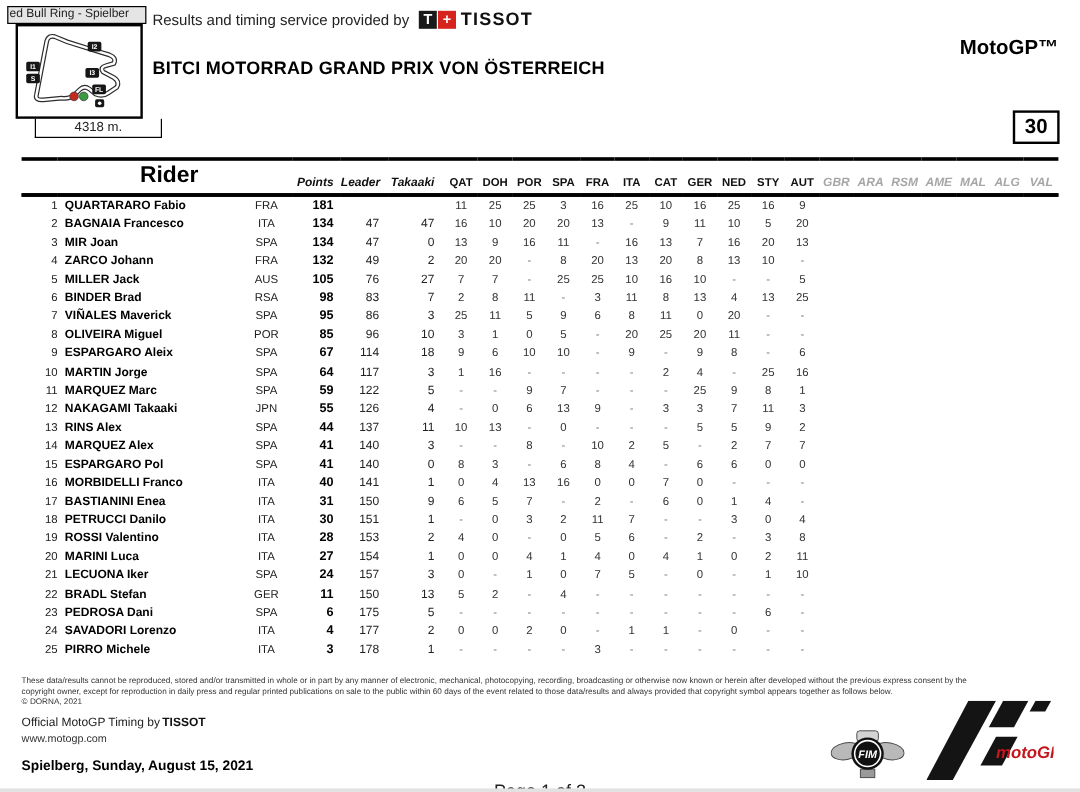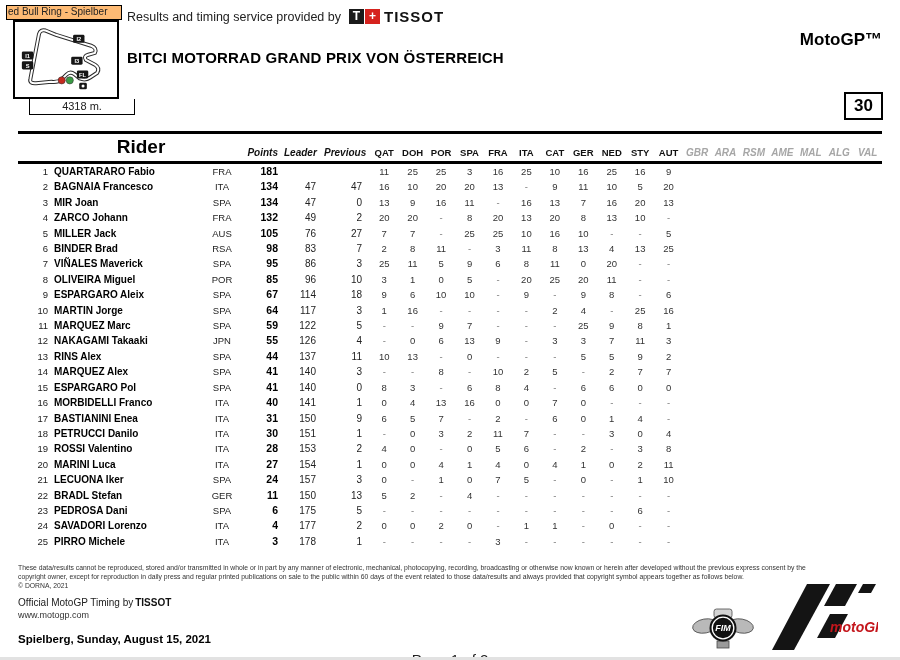--- a/index.html
+++ b/index.html
@@ -2,21 +2,21 @@
 <html><head>
 <meta charset="utf-8">
 <style>
   * { margin:0; padding:0; box-sizing:border-box; }
   html,body { background:#fff; }
   body { font-family:"Liberation Sans", sans-serif; color:#000; }
   .page { position:relative; width:900px; height:660px; background:#fff; overflow:hidden; }
 
   
   .track-panel { position:absolute; left:6px; top:5px; width:116px; }
-  .track-title { width:116px; height:15px; border:1.5px solid #000; background:#fdba74;
+  .track-title { width:116px; height:15px; border:1.5px solid #000; background:#e5e5e5;
     font-size:10px; color:#222; line-height:12px; white-space:nowrap; overflow:hidden; padding-left:1px; }
   .track-map-box { width:106px; height:79px; border:2.5px solid #000; margin-left:7px; background:#fff; }
   .track-len-box { width:106px; height:16px; border:1.5px solid #000; border-top:none; margin-left:23px;
     text-align:center; font-size:11px; color:#222; line-height:14px; }
 
   
   .head-main { position:absolute; left:127px; top:8px; width:570px; }
   .provided-row { display:flex; align-items:center; font-size:12.5px; color:#222; }
   .tissot { display:inline-flex; align-items:center; margin-left:8px; }
   .sq { display:inline-block; width:15px; height:15px; text-align:center; color:#fff;
@@ -113,21 +113,21 @@
           <col style="width:44px">
         <col style="width:40px">
           <col style="width:40px">
           <col style="width:46px">
       </colgroup>
       <thead>
         <tr id="header-row">
           <th class="th-rider" colspan="3">Rider</th>
           <th class="th-points">Points</th>
           <th class="th-leader">Leader</th>
-          <th class="th-previous">Previous</th>
+          <th class="th-previous">Takaaki</th>
         <th class="th-race">QAT</th>
             <th class="th-race">DOH</th>
             <th class="th-race">POR</th>
             <th class="th-race">SPA</th>
             <th class="th-race">FRA</th>
             <th class="th-race">ITA</th>
             <th class="th-race">CAT</th>
             <th class="th-race">GER</th>
             <th class="th-race">NED</th>
             <th class="th-race">STY</th>

